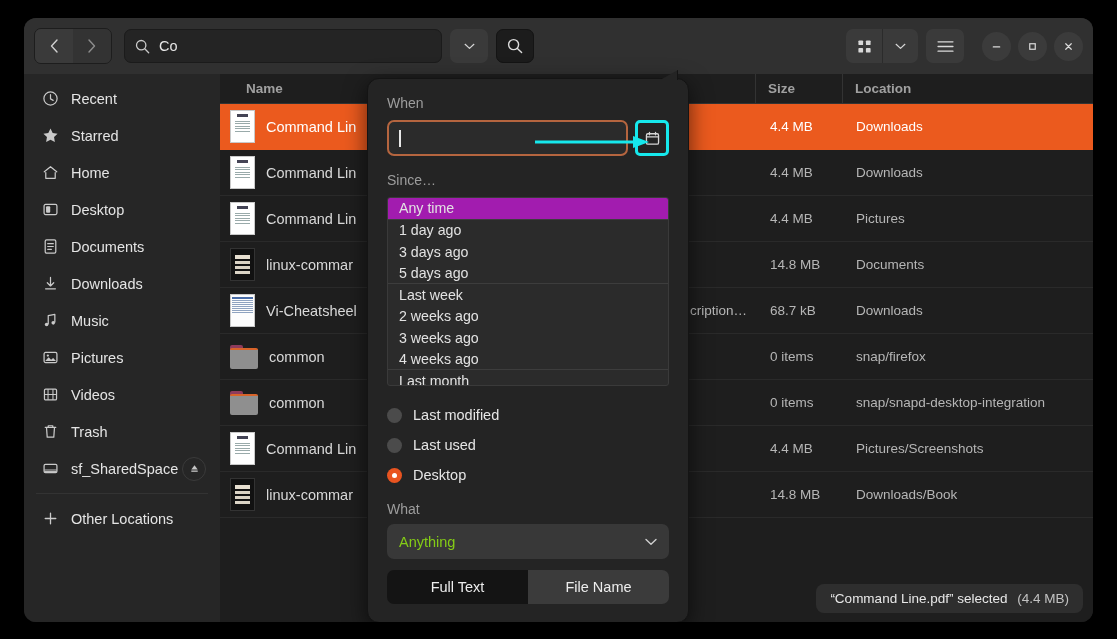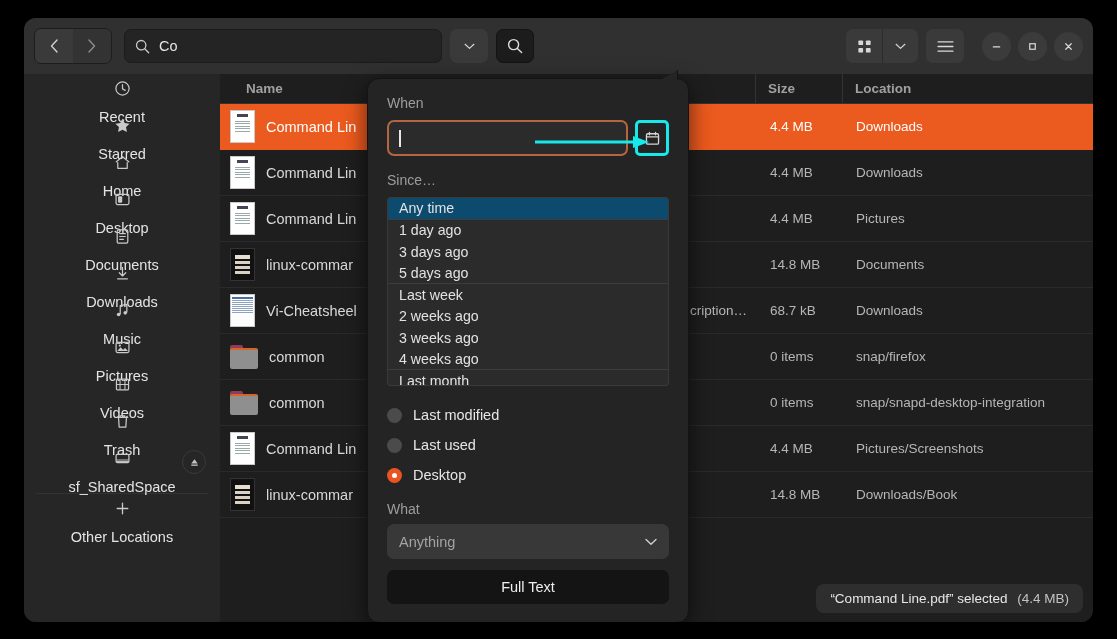--- a/index.html
+++ b/index.html
@@ -116,21 +116,20 @@
     height: 37px;
     display: flex;
     align-items: center;
     gap: 12px;
     padding: 0 10px;
     border-radius: 7px;
     color: #e4e4e4;
     font-size: 14.5px;
     cursor: pointer;
     position: relative;
-    flex-direction: column;
   }
   .side-item .ic {
     width: 17px; height: 17px; flex: none;
     display: flex; align-items: center; justify-content: center;
     color: #cacaca;
   }
   .eject {
     position: absolute; right: 6px;
     width: 24px; height: 24px;
     border-radius: 50%;
@@ -273,42 +272,42 @@
   }
   .since-item {
     height: 21.5px;
     display: flex; align-items: center;
     padding: 0 11px;
     color: #e2e2e2;
     font-size: 14.2px;
     cursor: pointer;
   }
   .since-item.sep { border-bottom: 1px solid #3d3d3d; }
-  .since-item.first { background: #0c4a6e; }
+  .since-item.first { background: #a21caf; }
 
   .radio-row {
     display: flex; align-items: center; gap: 11px;
     height: 30px; color: #e6e6e6; font-size: 14.5px; cursor: pointer;
   }
   .radio {
     width: 15px; height: 15px; border-radius: 50%;
     background: #4b4b4b; flex: none;
     display: flex; align-items: center; justify-content: center;
   }
   .radio.on { background: #e95420; }
   .radio.on::after { content:''; width:5px; height:5px; border-radius:50%; background:#fff; }
 
   .what-label { color: #9d9d9d; font-size: 14px; margin: 11px 0 7px 0; }
   .combo {
     height: 35px;
     background: #383838;
     border-radius: 7px;
     display: flex; align-items: center; justify-content: space-between;
     padding: 0 12px;
-    color: #a3a3a3; font-size: 14.5px;
+    color: #84cc16; font-size: 14.5px;
     cursor: pointer;
     margin-bottom: 11px;
   }
   .toggle-grp {
     display: flex; border-radius: 7px; overflow: hidden;
   }
   .toggle-grp .tg {
     flex: 1; height: 34px;
     display: flex; align-items: center; justify-content: center;
     font-size: 14.5px; color: #ededed;
@@ -752,20 +751,21 @@
 
       <div class="combo">
         <span>Anything</span>
         <svg width="12" height="8" viewBox="0 0 12 8" fill="none">
           <path d="M1 1.5L6 6.2L11 1.5" stroke="#cfcfcf" stroke-width="1.4" stroke-linecap="round" stroke-linejoin="round"></path>
         </svg>
       </div>
 
       <div class="toggle-grp">
         <div class="tg">Full Text</div>
+        <div class="tg active">File Name</div>
       </div>
     </div>
 
     <div class="toast">
       <span>“Command Line.pdf” selected</span>
       <span class="sz">(4.4 MB)</span>
     </div>
 
   </div>
 </div>

